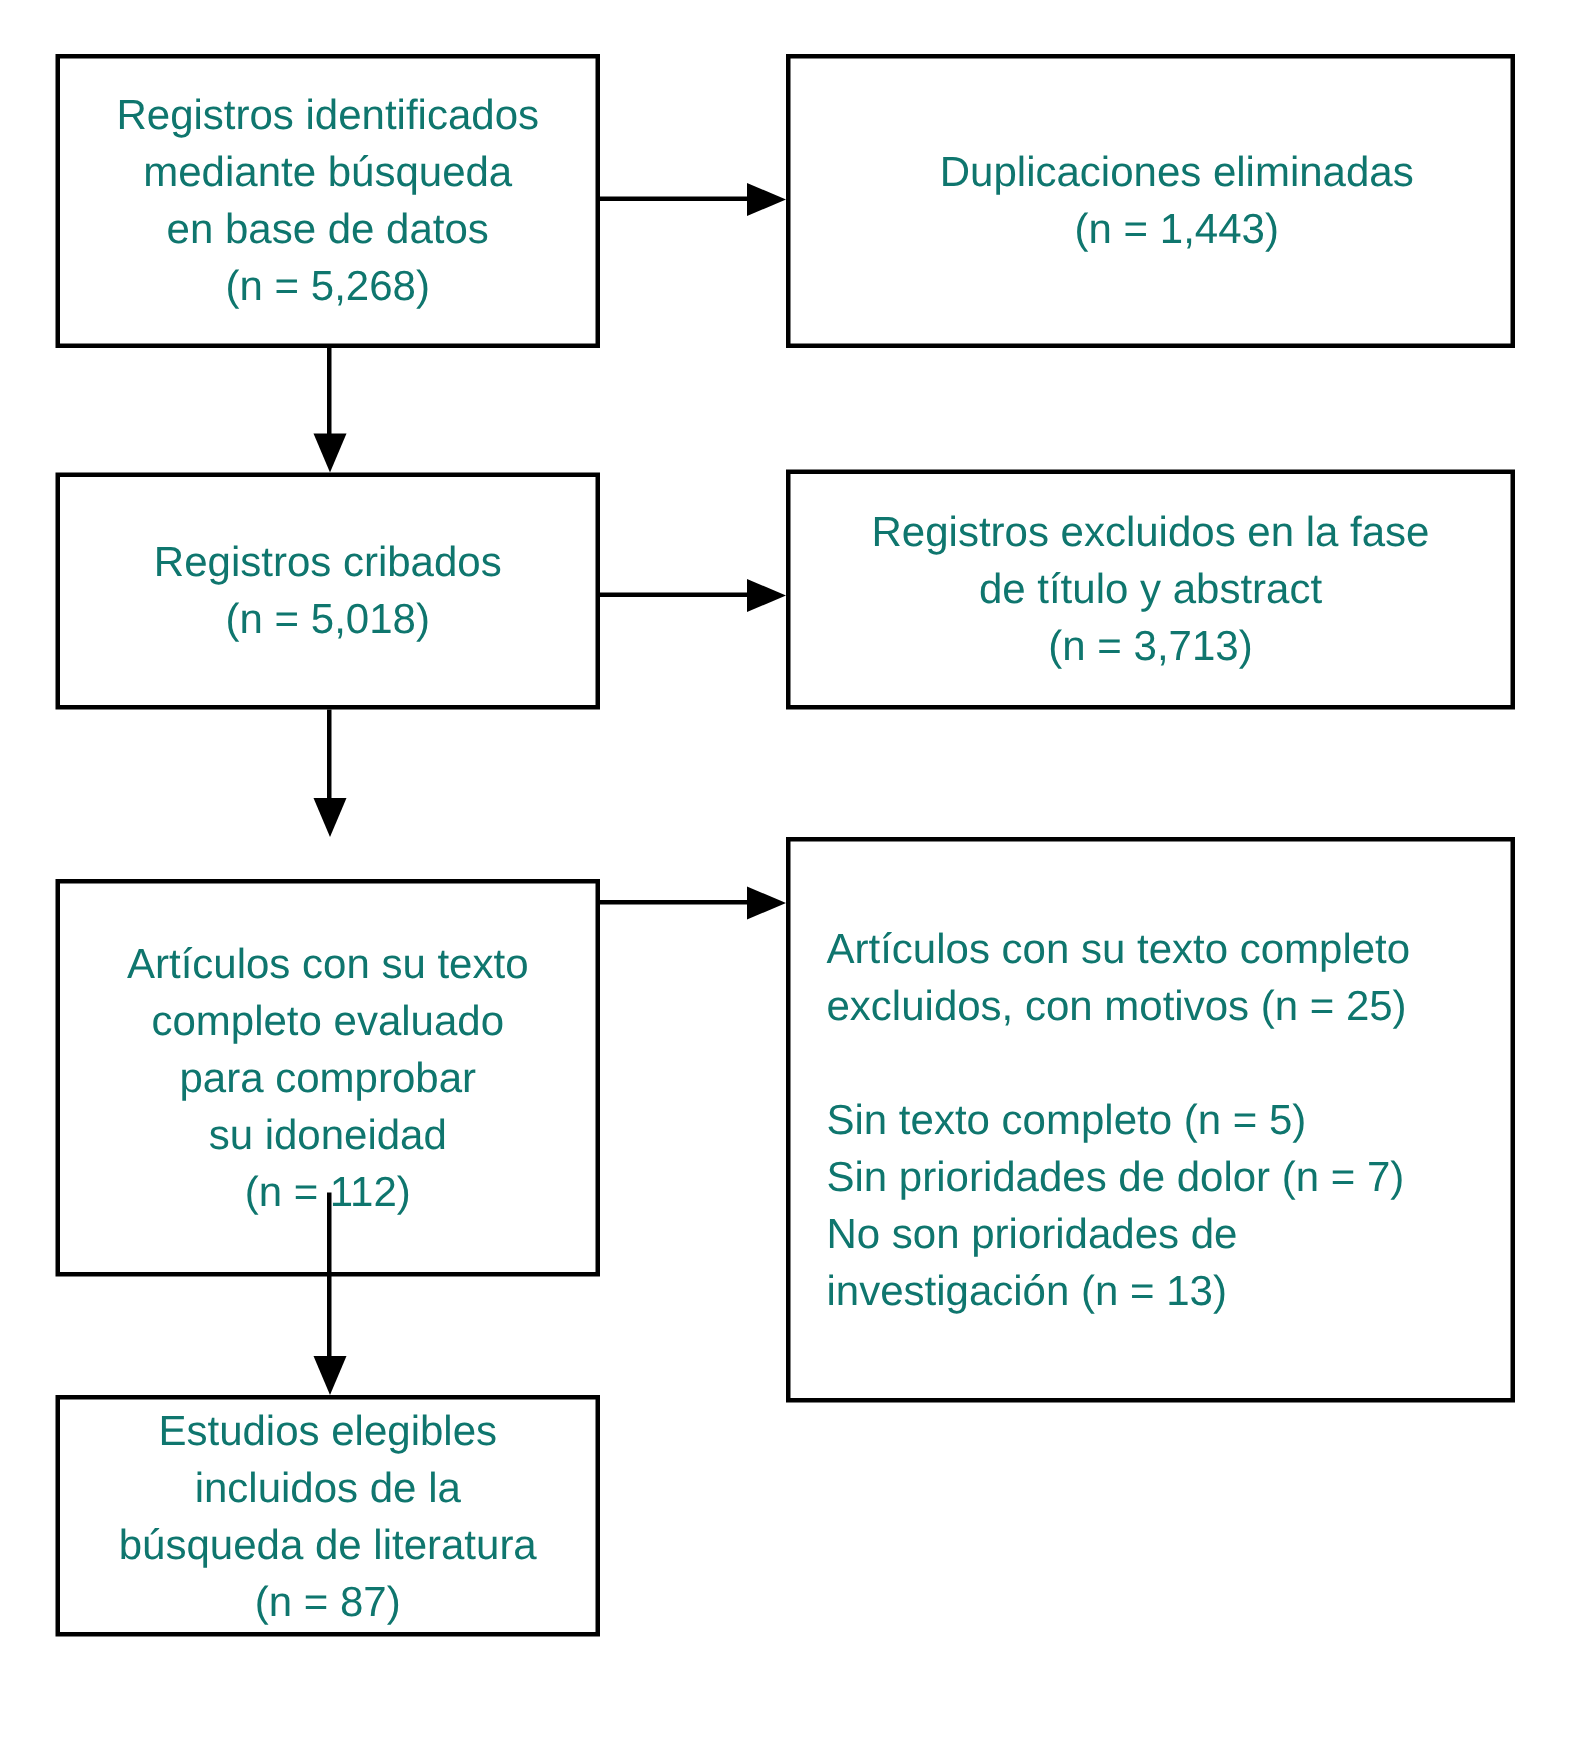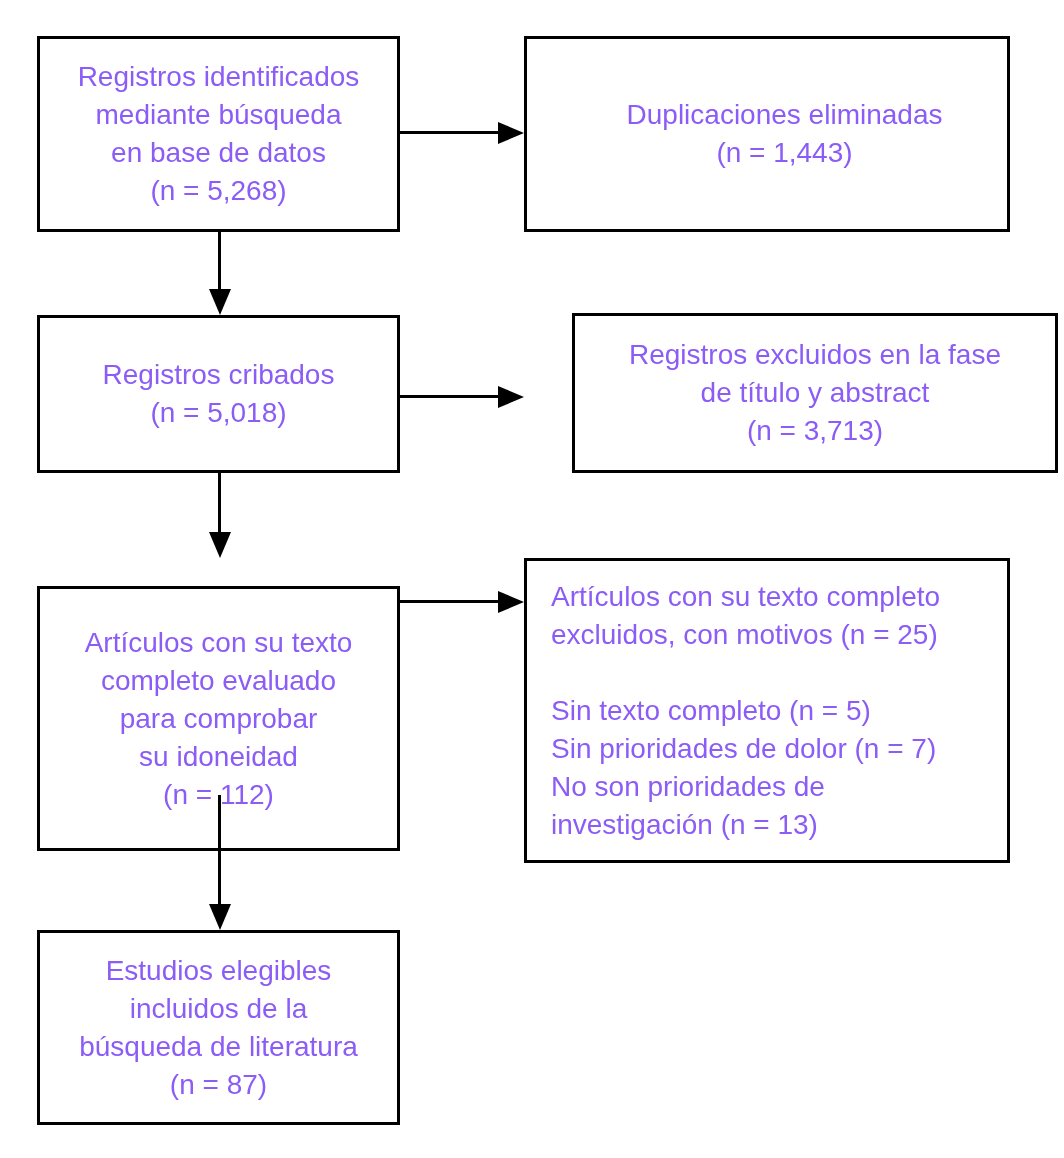--- a/index.html
+++ b/index.html
@@ -6,46 +6,46 @@
     margin: 0;
     padding: 0;
     background: #ffffff;
   }
   .canvas {
     position: relative;
     width: 1064px;
     height: 1158px;
     background: #ffffff;
     font-family: "Liberation Sans", sans-serif;
-    color: #8b5cf6;
+    color: #0f766e;
   }
   .box {
     position: absolute;
     box-sizing: border-box;
     border: 3px solid #000000;
     background: #ffffff;
     display: flex;
     align-items: center;
     justify-content: center;
     text-align: center;
     font-size: 28px;
     line-height: 38px;
   }
   .box-text {
     white-space: pre-line;
   }
   .b-identified { left: 37px;  top: 36px;  width: 363px; height: 196px; }
   .b-duplicates { left: 524px; top: 36px;  width: 486px; height: 196px; padding-left: 35px; }
   .b-screened   { left: 37px;  top: 315px; width: 363px; height: 158px; }
-  .b-excluded-ta{ left: 524px; top: 313px; width: 486px; height: 160px; margin-left: 48px; }
+  .b-excluded-ta{ left: 524px; top: 313px; width: 486px; height: 160px; }
   .b-fulltext   { left: 37px;  top: 586px; width: 363px; height: 265px; }
-  .b-ft-excl    { left: 524px; top: 558px; width: 486px; height: 305px;
+  .b-ft-excl    { left: 524px; top: 558px; width: 486px; height: 377px;
                   text-align: left; justify-content: flex-start;
                   padding-left: 24px; padding-right: 10px; }
-  .b-included   { left: 37px;  top: 930px; width: 363px; height: 195px; }
+  .b-included   { left: 37px;  top: 930px; width: 363px; height: 161px; }
 
   .arrow-h { position: absolute; height: 22px; }
   .arrow-h .shaft {
     position: absolute; left: 0; right: 20px; top: 9px;
     height: 3px; background: #000000;
   }
   .arrow-h .head {
     position: absolute; right: 0; top: 0; width: 0; height: 0;
     border-left: 26px solid #000000;
     border-top: 11px solid transparent;

